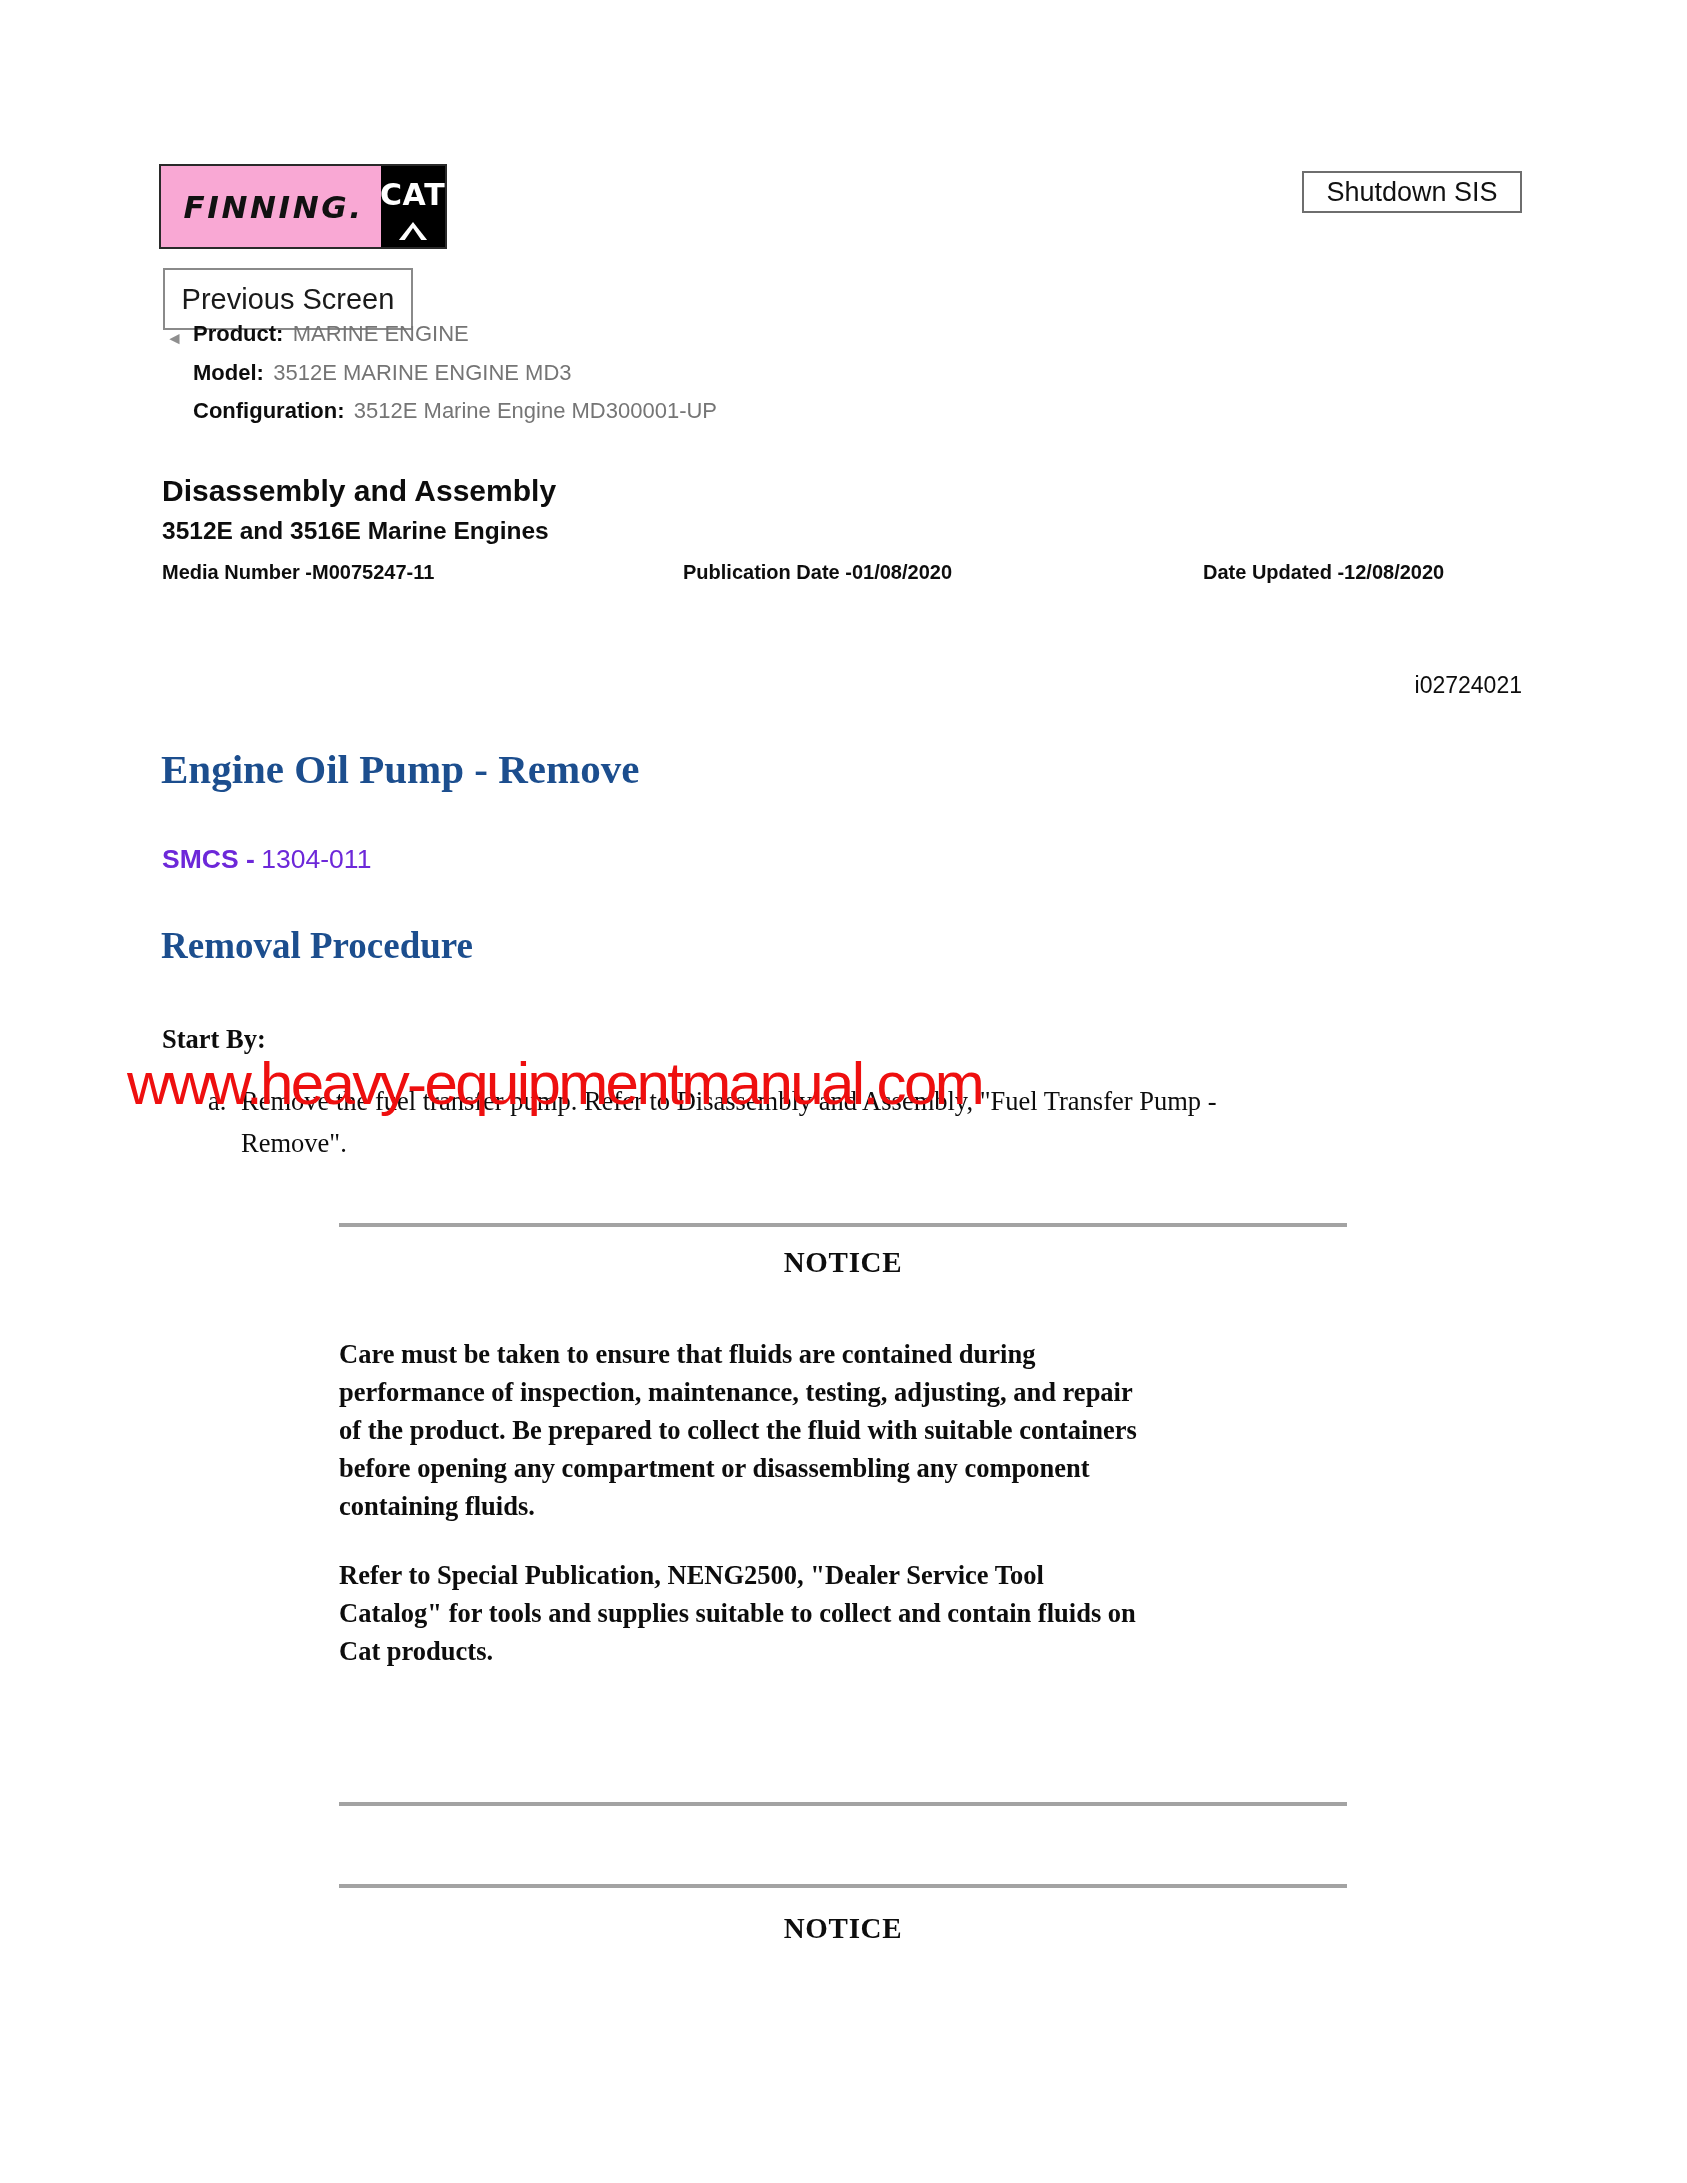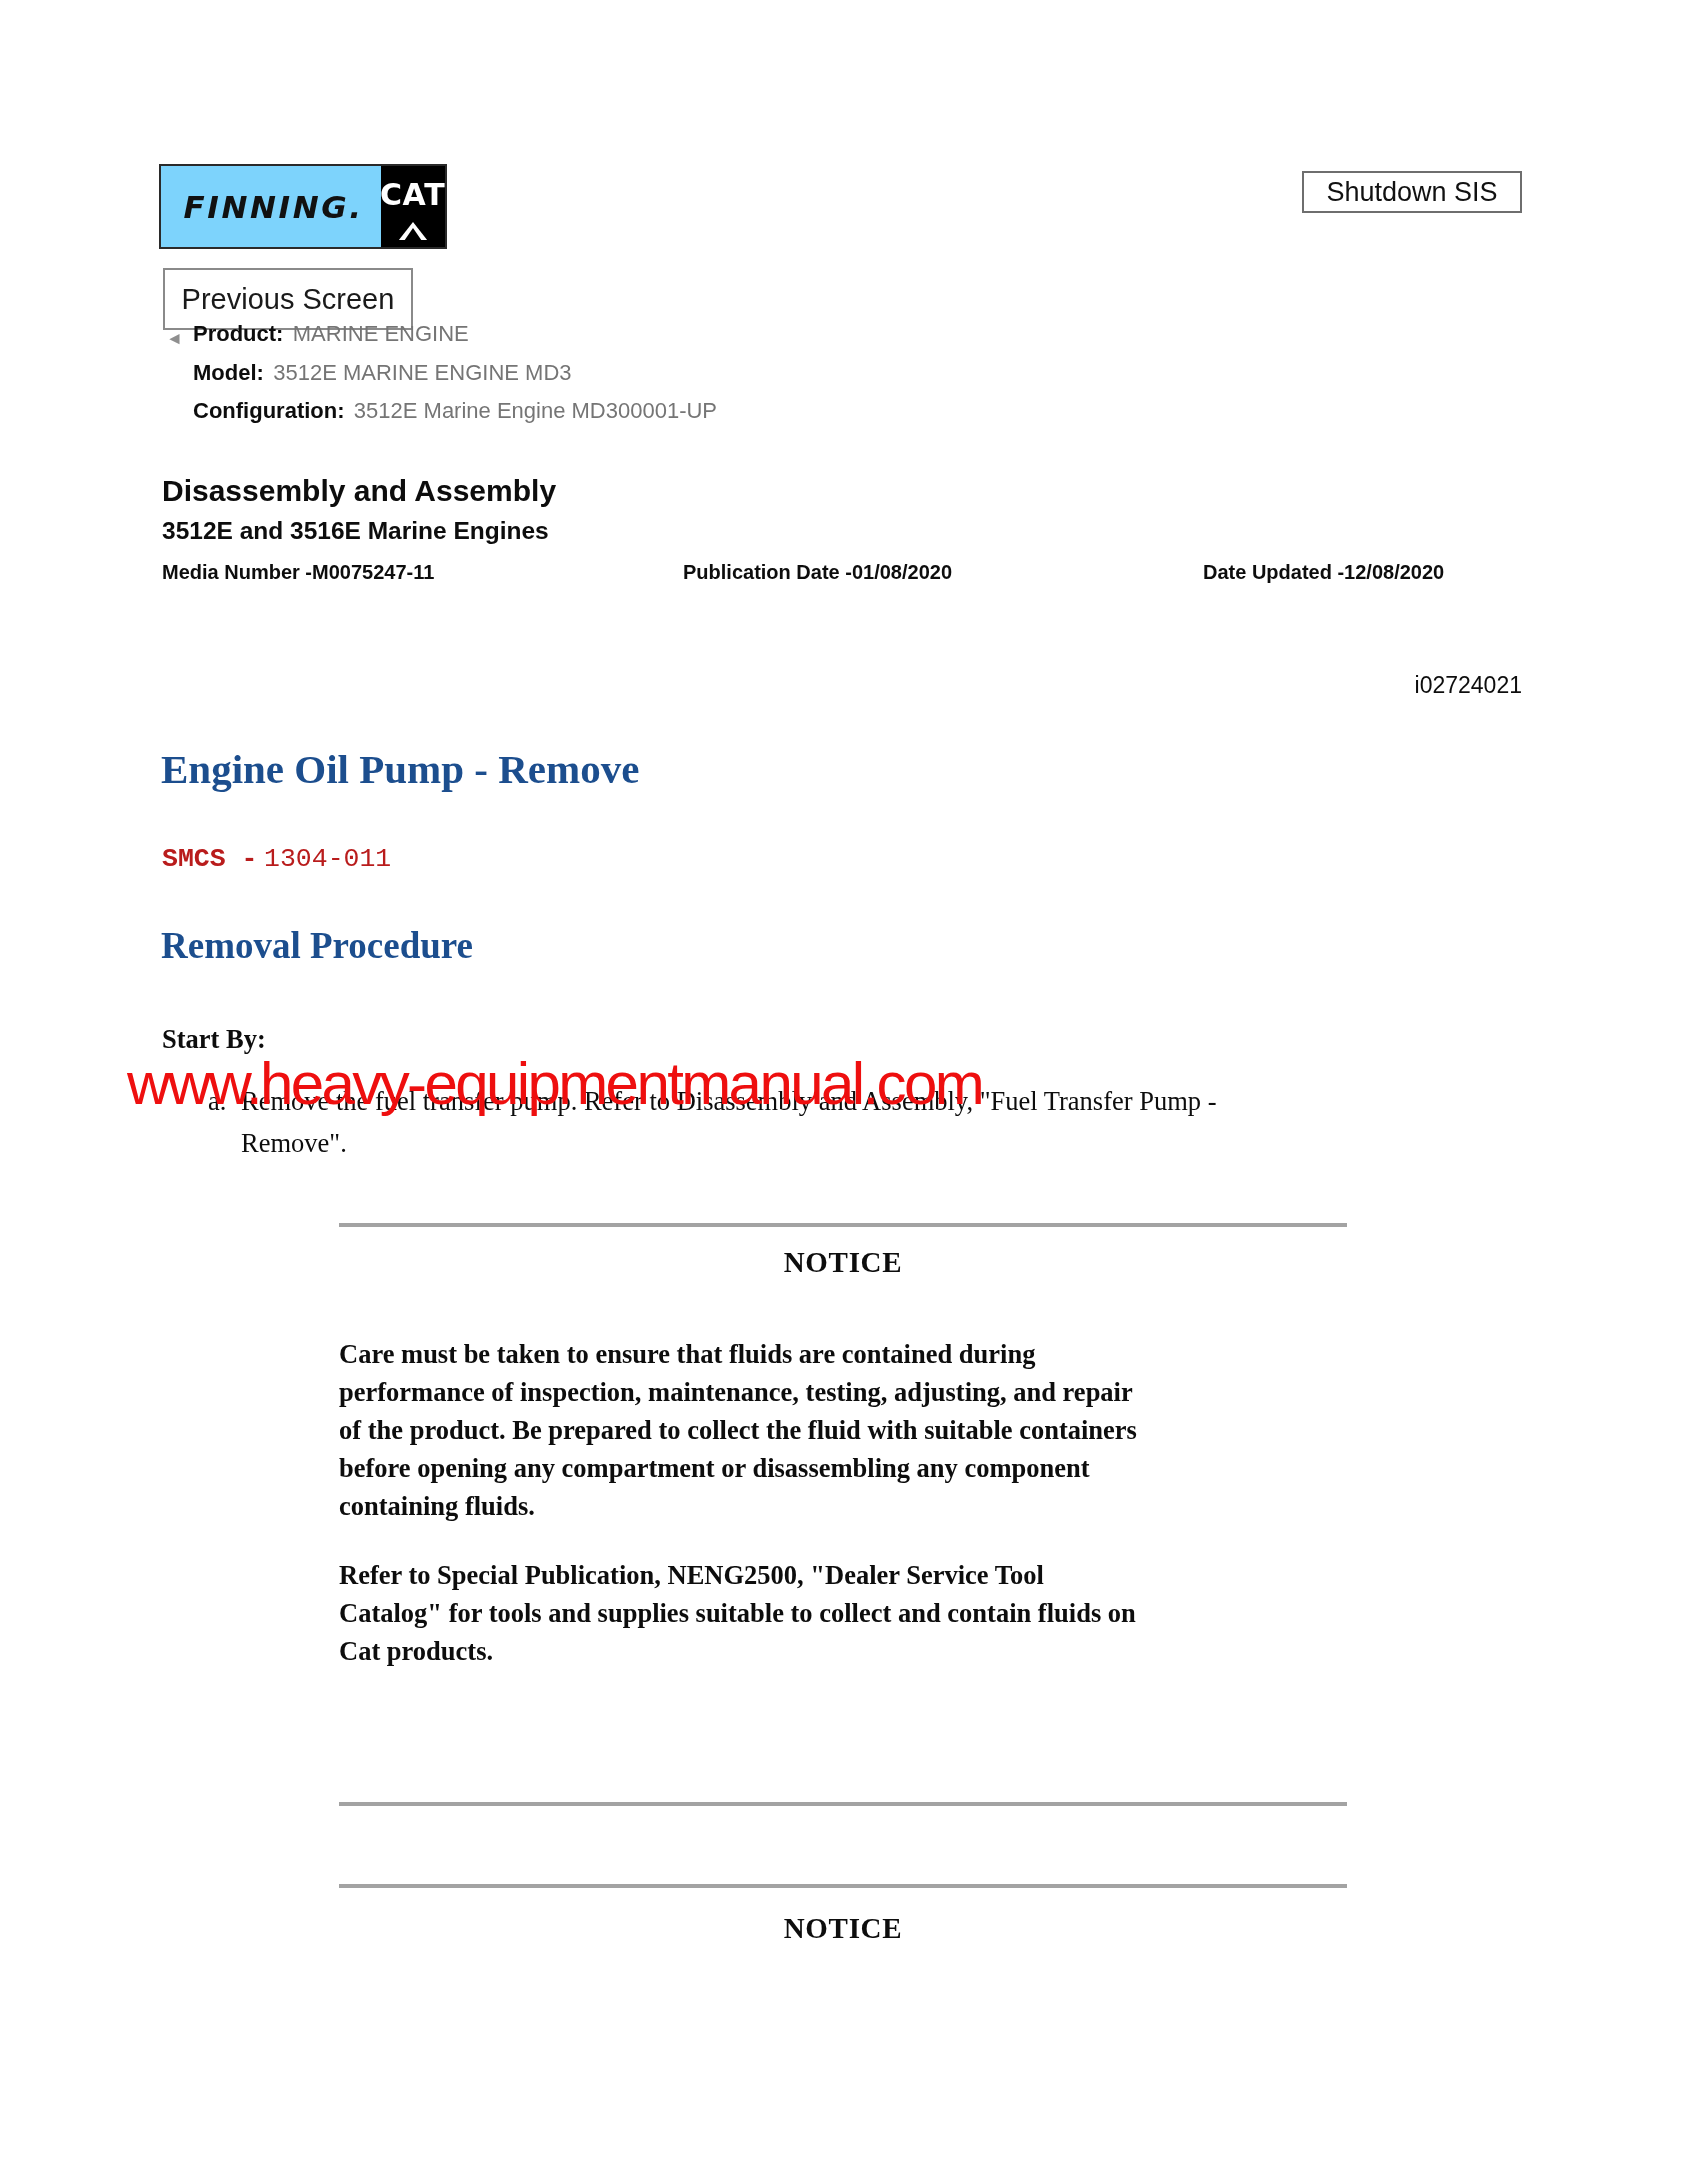--- a/index.html
+++ b/index.html
@@ -11,21 +11,21 @@
     font-family:"Liberation Sans", sans-serif;
     color:#000;
     overflow:hidden;
   }
 
   
   .logo {
     position:absolute; left:159px; top:164px;
     display:flex; align-items:stretch;
     border:2px solid #2a2a2a;
-    height:81px; background:#7dd3fc;justify-content:flex-end;
+    height:81px; background:#f9a8d4;justify-content:flex-end;
   }
   .logo-finning {
     display:flex; align-items:center; justify-content:center;
     padding:0 17px 0 22.5px;
     font-family:"DejaVu Sans", sans-serif;
     font-weight:bold; font-style:italic;
     font-size:31px; letter-spacing:2.6px; color:#111;
     white-space:nowrap;
   }
   .logo-cat {
@@ -86,21 +86,21 @@
     position:absolute; left:1257px; top:672px; width:265px;
     text-align:right; font-size:23px; color:#0d0d0d; white-space:nowrap;
   }
   .h1-blue {
     position:absolute; left:161px; top:745px;
     font-family:"Liberation Serif", serif;
     font-weight:bold; font-size:41px; color:#1c4e8e; white-space:nowrap;
   }
   .smcs-line {
     position:absolute; left:162px; top:844px;
-    font-family:Liberation Mono, monospace; font-size:26.5px; color:#b91c1c; white-space:nowrap;
+    font-family:Liberation Sans, sans-serif; font-size:26.5px; color:#6d28d9; white-space:nowrap;
   }
   .smcs-label { font-weight:bold; }
   .smcs-code { font-weight:normal; margin-left:6.6px; }
   .h2-blue {
     position:absolute; left:161px; top:924px;
     font-family:"Liberation Serif", serif;
     font-weight:bold; font-size:37px; color:#1c4e8e; white-space:nowrap;
   }
   .start-by {
     position:absolute; left:162px; top:1024px;

